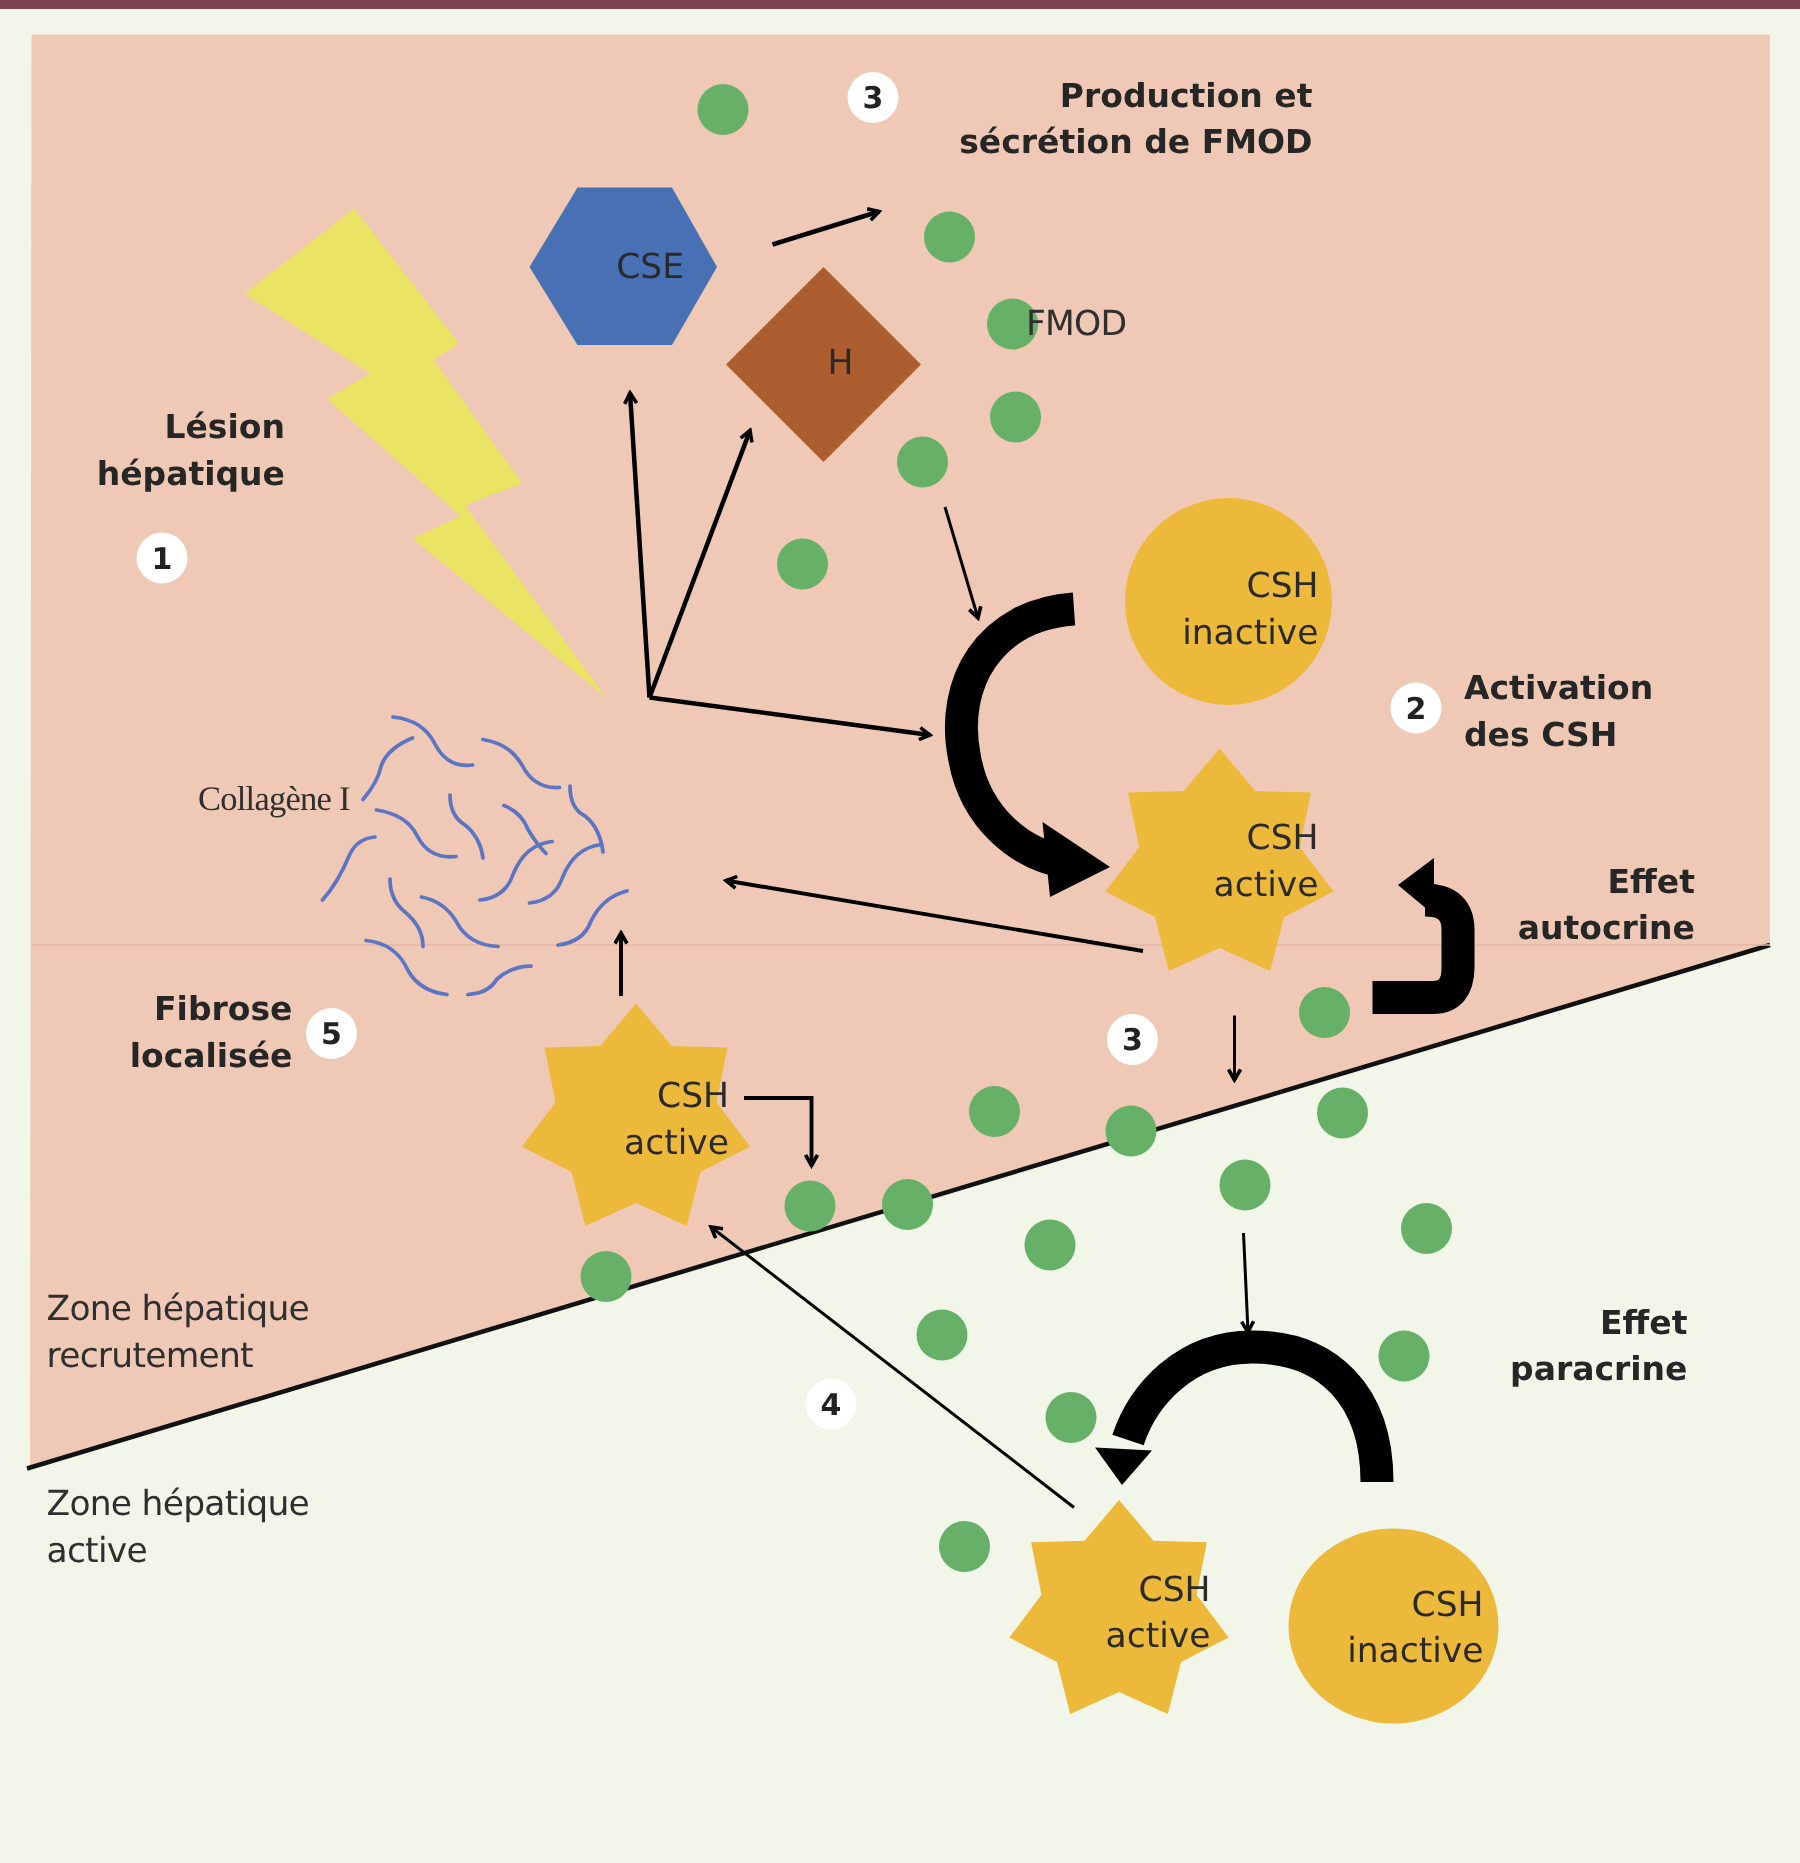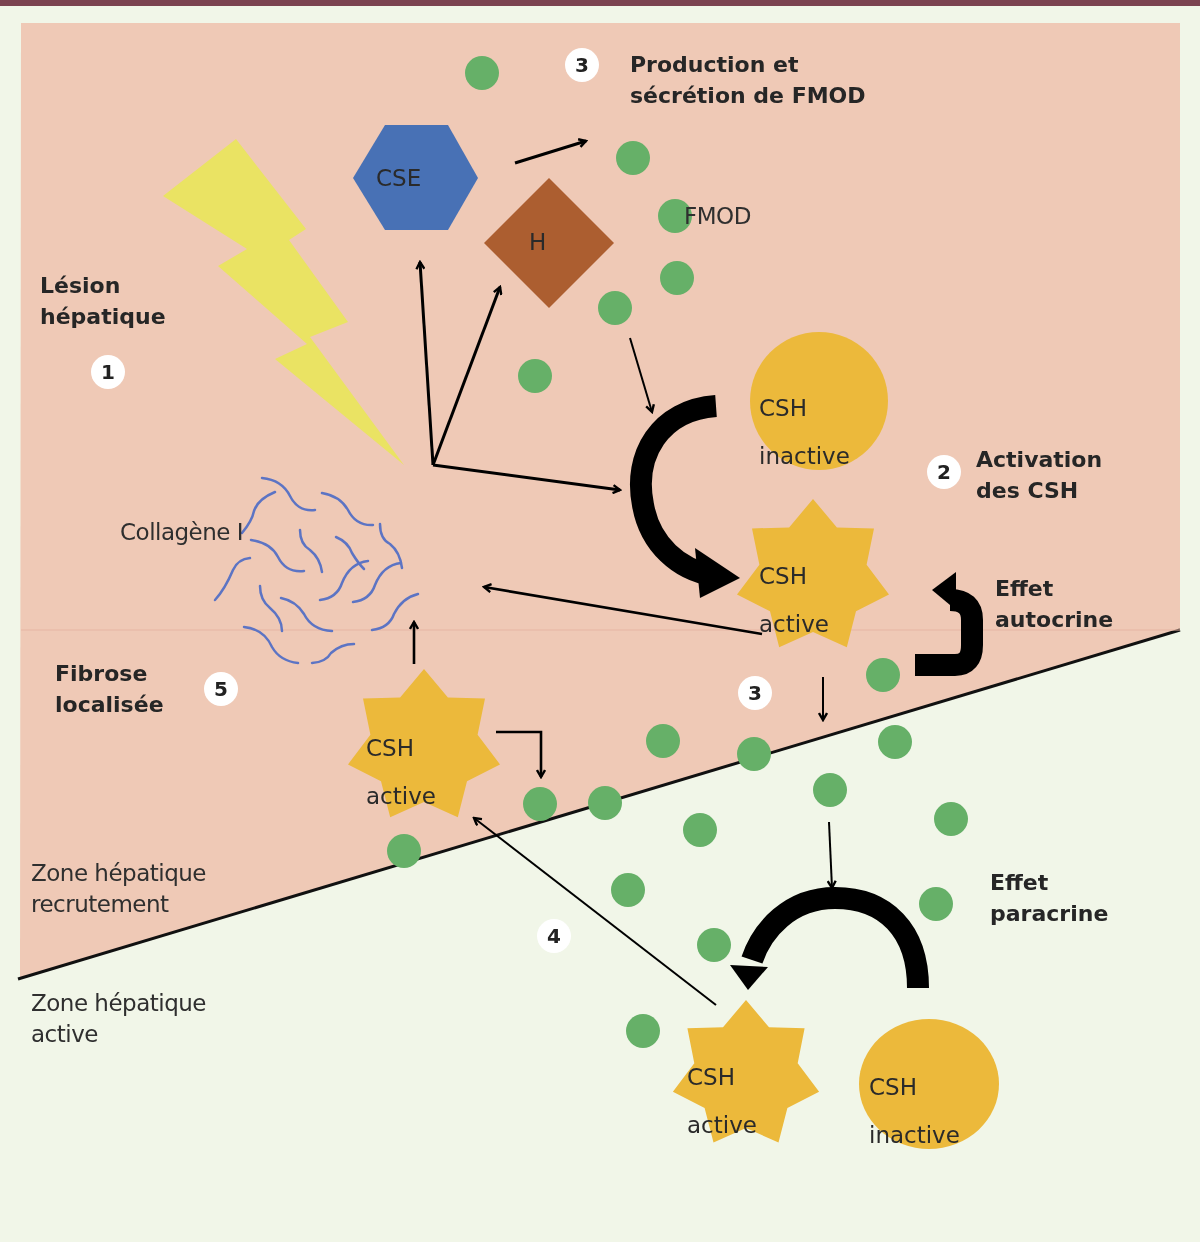--- a/index.html
+++ b/index.html
@@ -7,28 +7,28 @@
     width: 1200px; height: 1242px; position: relative; overflow: hidden;
     background: #f1f6e8;
     font-family: "DejaVu Sans Condensed", "DejaVu Sans", sans-serif;
   }
   #top-bar { position: absolute; left: 0; top: 0; width: 1200px; height: 6px; background: #7b4350; }
   svg#diagram { position: absolute; left: 0; top: 0; }
   .lbl { position: absolute; color: #2a2a2a; line-height: 31px; white-space: nowrap; }
   .lbl span { display: block; }
   .bold { font-weight: bold; font-family: "DejaVu Sans", sans-serif; font-size: 22px; color: #262626; }
   .thin { font-size: 23px; font-family: "DejaVu Sans", sans-serif; font-weight: normal; letter-spacing: -0.5px; color: #2f2f2f; }
-  .center { text-align: left; }
+  .center { text-align: right; }
   .badge {
     position: absolute; width: 34px; height: 34px; border-radius: 50%; background: #ffffff;
     color: #222; font-weight: bold; font-family: "DejaVu Sans", sans-serif; font-size: 20px;
     display: flex; align-items: center; justify-content: center;
   }
-  .cell-text { position: absolute; text-align: left; font-family: "DejaVu Sans", sans-serif; font-size: 23px; line-height: 31px; color: #2a2a2a; }
-  .cell-text span { display: block; margin-top: 17px; }
+  .cell-text { position: absolute; text-align: right; font-family: "DejaVu Sans", sans-serif; font-size: 23px; line-height: 31px; color: #2a2a2a; }
+  .cell-text span { display: block; }
 </style>
 </head>
 <body>
 
 <div id="top-bar"></div>
 
 <svg id="diagram" width="1200" height="1242" viewBox="0 0 1200 1242">
   <defs>
     <marker id="ah" markerWidth="10" markerHeight="10" refX="8" refY="5" orient="auto" markerUnits="userSpaceOnUse">
       <path d="M1,1 L8,5 L1,9" fill="none" stroke="#000" stroke-width="2.4"></path>
@@ -182,21 +182,21 @@
 <div class="lbl bold center" style="left:990px;top:867px;width:135px;">
   <span>Effet</span>
   <span>paracrine</span>
 </div>
 
 <div class="badge" style="left:537px;top:919px;">4</div>
 <div class="lbl bold center" style="left:280px;top:971px;width:320px;">
 </div>
 
 <div class="lbl thin" style="left:684px;top:201px;">FMOD</div>
-<div class="lbl thin" style="left:120px;top:517px;">Collagène I</div>
+<div class="lbl thin" style="left:132px;top:517px;font-family:Liberation Serif, serif;">Collagène I</div>
 <div class="lbl thin" style="left:31px;top:858px;">
   <span>Zone hépatique</span>
   <span>recrutement</span>
 </div>
 <div class="lbl thin" style="left:31px;top:988px;">
   <span>Zone hépatique</span>
   <span>active</span>
 </div>
 
 </body></html>

